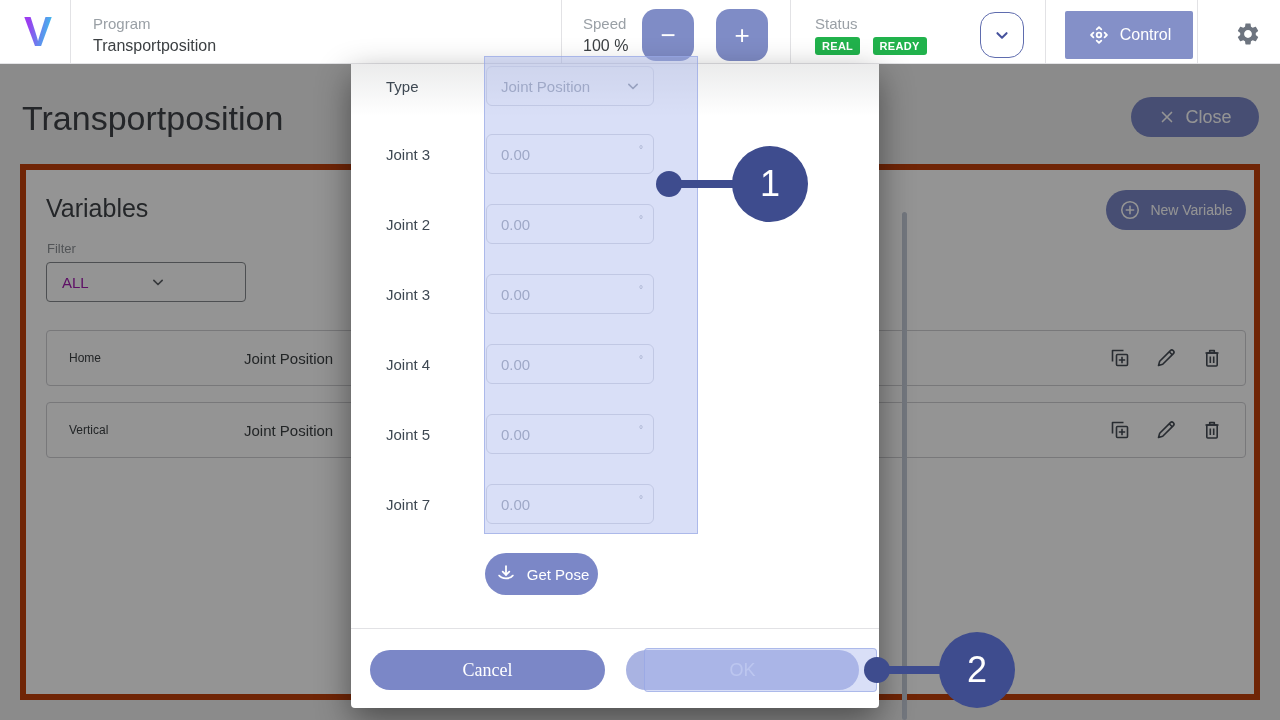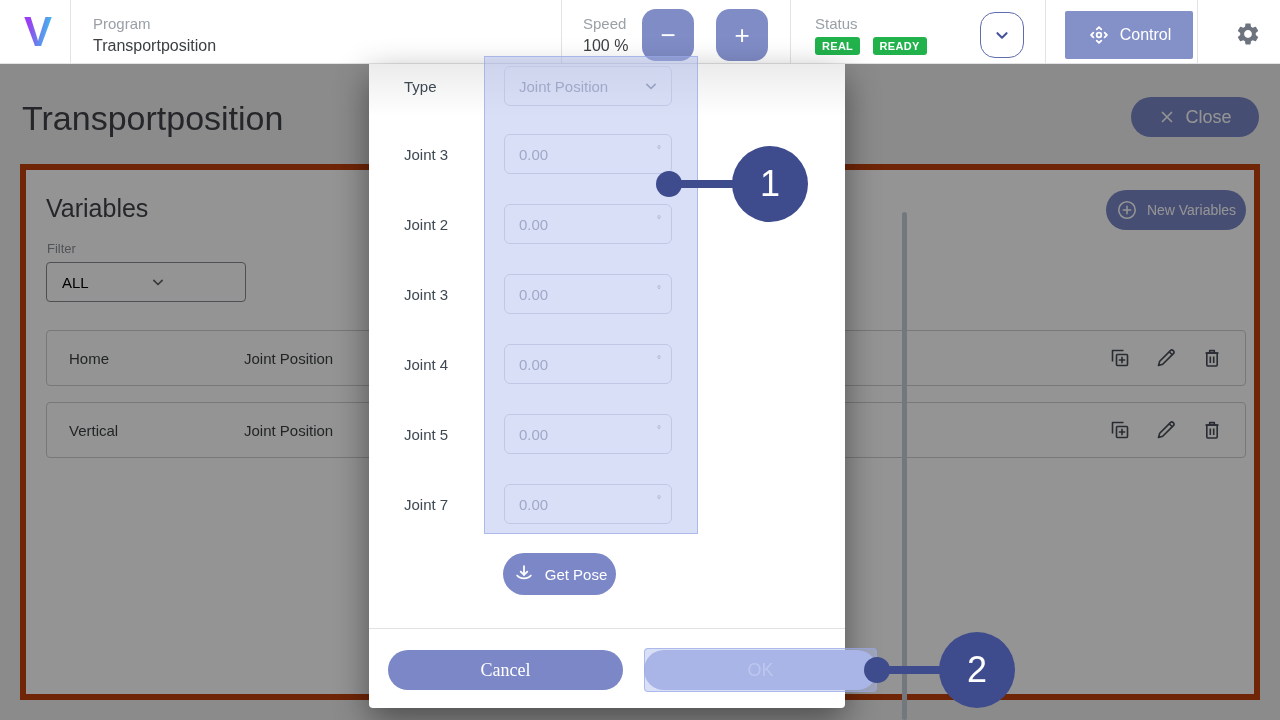--- a/index.html
+++ b/index.html
@@ -30,31 +30,31 @@
   .page-title { position:absolute; left:22px; top:35px; font-size:34px; color:#3f4347; }
   .pill-btn { background:#7b87c7; color:#fff; border-radius:20px; display:flex; align-items:center;
               justify-content:center; gap:9px; font-size:18px; }
   .close-btn { position:absolute; left:1131px; top:33px; width:128px; height:40px; }
   .card { position:absolute; left:20px; top:100px; width:1240px; height:536px; background:#fff; border:6px solid #c2410c; }
   .card-h { position:absolute; left:20px; top:24px; font-size:25px; color:#3f4347; }
   .newvar-btn { position:absolute; left:1080px; top:20px; width:140px; height:40px; font-size:14px; }
   .filter-label { position:absolute; left:21px; top:71px; font-size:13px; color:#8d9296; }
   .filter-sel { position:absolute; left:20px; top:92px; width:200px; height:40px; border:1px solid #85898d;
                 border-radius:4px; display:flex; align-items:center; padding:0 12px 0 15px; }
-  .filter-sel span { flex:1; font-size:15px; color:#000000; }
+  .filter-sel span { flex:1; font-size:15px; color:#a21caf; }
   .vrow { position:absolute; left:20px; width:1200px; height:56px; border:1px solid #cfcfd3; border-radius:4px;
           background:#fff; display:flex; align-items:center; }
-  .vrow .vname { width:175px; margin-left:22px; font-size:15px; color:#3c4043; }
+  .vrow .vname { width:175px; margin-left:22px; font-size:12px; color:#3c4043; }
   .vrow .vtype { flex:1; font-size:15px; color:#3c4043; }
   .vrow .acts { display:flex; gap:22px; padding-right:21px; }
   .scrollbar { position:absolute; left:902px; top:148px; width:5px; height:508px; background:#c6cdda; border-radius:3px; }
 
   
   .dim { position:absolute; left:0; top:64px; width:1280px; height:656px; background:rgba(0,0,0,0.42); z-index:50; }
-  .dialog { position:absolute; left:369px; top:64px; width:476px; height:644px; background:#fff; z-index:60;
+  .dialog { position:absolute; left:351px; top:64px; width:528px; height:644px; background:#fff; z-index:60;
             border-radius:0 0 4px 4px; box-shadow:0 12px 34px rgba(0,0,0,.45);padding-left:32px; }
   .dialog::before { content:""; position:absolute; left:0; top:0; right:0; height:52px;
                     background:linear-gradient(rgba(60,64,67,.10), rgba(60,64,67,0)); pointer-events:none; }
   .frow { position:absolute; left:0; width:100%; height:40px; }
   .flabel { position:absolute; left:35px; top:0; height:40px; display:flex; align-items:center;
             font-size:15px; color:#3e4852; }
   .fctrl { position:absolute; left:135px; top:0; width:168px; height:40px; border:1px solid #d3d5dc;
            border-radius:6px; display:flex; align-items:center; padding:0 10px 0 14px; background:transparent; }
   .fctrl .val { flex:1; font-size:15px; color:#959ca8; }
   .fctrl .unit { font-size:10px; color:#9aa0ab; align-self:flex-start; margin-top:9px; }
@@ -95,21 +95,21 @@
     <div class="card">
       <div class="card-h">Variables</div>
 
       <div class="pill-btn newvar-btn">
         <span>
           <svg width="22" height="22" viewBox="0 0 24 24" fill="none" stroke="#fff" stroke-width="1.7" stroke-linecap="round">
               <circle cx="12" cy="12" r="9"></circle>
               <path d="M12 8v8M8 12h8"></path>
             </svg>
         </span>
-        <span>New Variables</span>
+        <span>New Variable</span>
       </div>
 
       <div class="filter-label">Filter</div>
       <div class="filter-sel">
         <span>ALL</span>
         <span>
           <svg width="20" height="20" viewBox="0 0 24 24" fill="none" stroke="#5f6368" stroke-width="2" stroke-linecap="round" stroke-linejoin="round">
               <polyline points="7 10 12 15 17 10"></polyline>
             </svg>
         </span>

